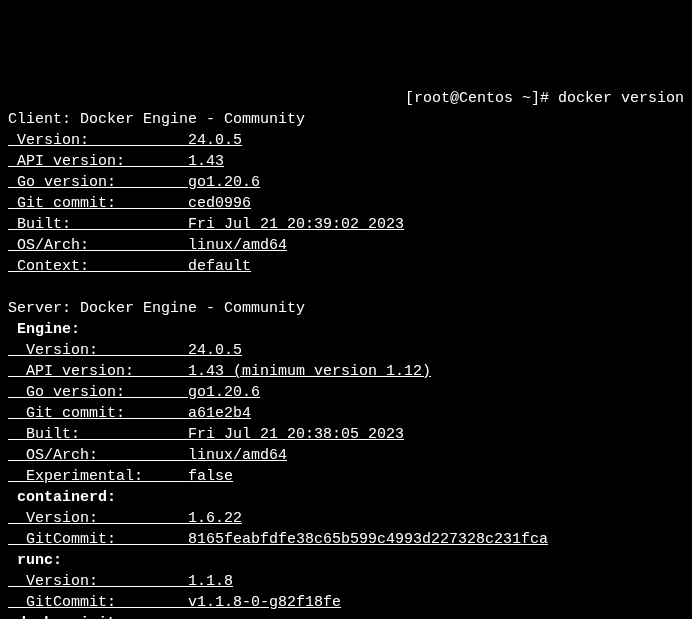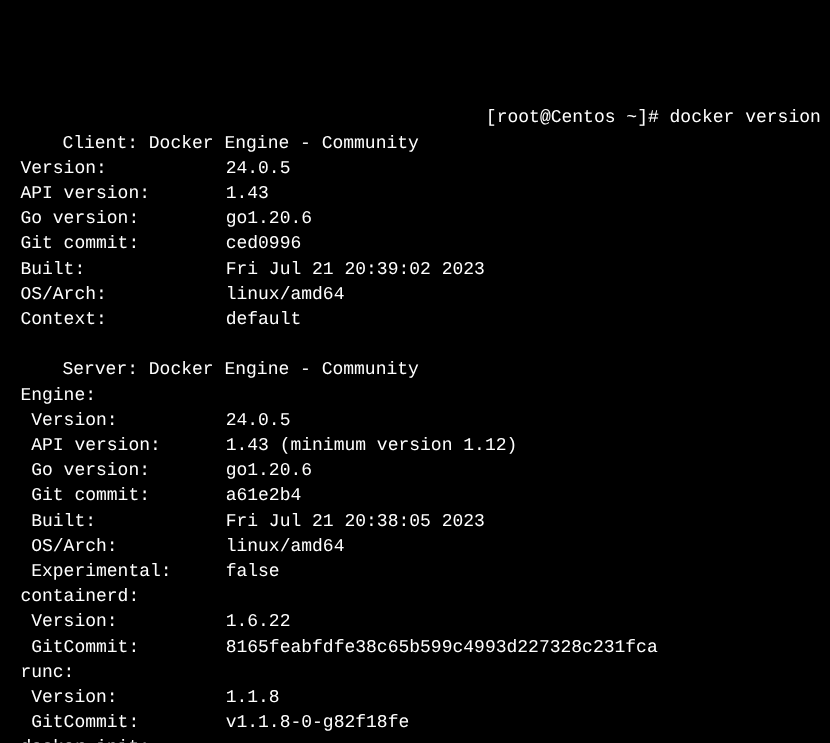--- a/index.html
+++ b/index.html
@@ -18,27 +18,28 @@
       height: 619px;
       overflow: hidden;
       white-space: pre;
     }
     .line {
       white-space: pre;
       text-align: right;
     }
     .kv-row {
       white-space: pre;
+      text-decoration: underline;
     }
     .section-header {
       white-space: pre;
-      margin-left: 44px;
     }
     .component-header {
       white-space: pre;
+      font-weight: bold;
     }
   </style>
 </head>
 <body>
 
 
 
 <div id="terminal"><div class="line"><span>[</span><span>root@Centos</span><span> ~</span><span>]# </span><span>docker version</span></div><div class="section-header">Client: Docker Engine - Community</div><div class="kv-row"><span> Version:           </span><span>24.0.5</span></div><div class="kv-row"><span> API version:       </span><span>1.43</span></div><div class="kv-row"><span> Go version:        </span><span>go1.20.6</span></div><div class="kv-row"><span> Git commit:        </span><span>ced0996</span></div><div class="kv-row"><span> Built:             </span><span>Fri Jul 21 20:39:02 2023</span></div><div class="kv-row"><span> OS/Arch:           </span><span>linux/amd64</span></div><div class="kv-row"><span> Context:           </span><span>default</span></div><div class="line"> </div><div class="section-header">Server: Docker Engine - Community</div><div class="component-header"> Engine:</div><div class="kv-row"><span>  Version:          </span><span>24.0.5</span></div><div class="kv-row"><span>  API version:      </span><span>1.43 (minimum version 1.12)</span></div><div class="kv-row"><span>  Go version:       </span><span>go1.20.6</span></div><div class="kv-row"><span>  Git commit:       </span><span>a61e2b4</span></div><div class="kv-row"><span>  Built:            </span><span>Fri Jul 21 20:38:05 2023</span></div><div class="kv-row"><span>  OS/Arch:          </span><span>linux/amd64</span></div><div class="kv-row"><span>  Experimental:     </span><span>false</span></div><div class="component-header"> containerd:</div><div class="kv-row"><span>  Version:          </span><span>1.6.22</span></div><div class="kv-row"><span>  GitCommit:        </span><span>8165feabfdfe38c65b599c4993d227328c231fca</span></div><div class="component-header"> runc:</div><div class="kv-row"><span>  Version:          </span><span>1.1.8</span></div><div class="kv-row"><span>  GitCommit:        </span><span>v1.1.8-0-g82f18fe</span></div><div class="component-header"> docker-init:</div></div>
 
 

